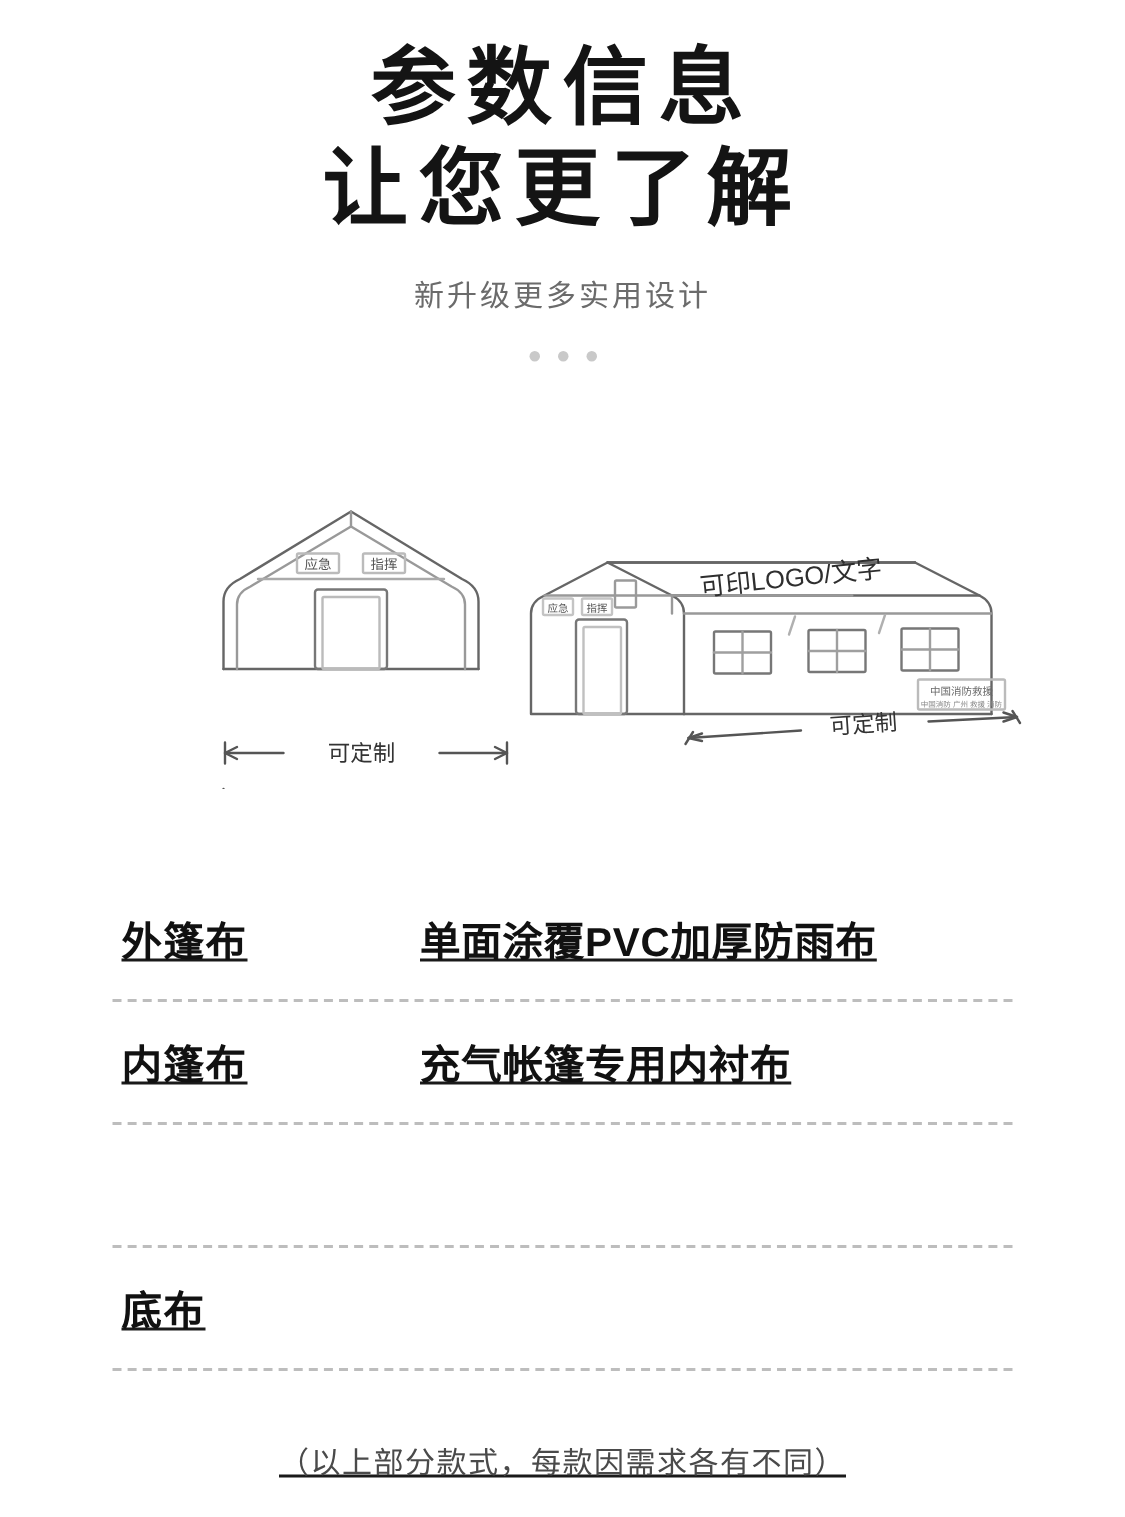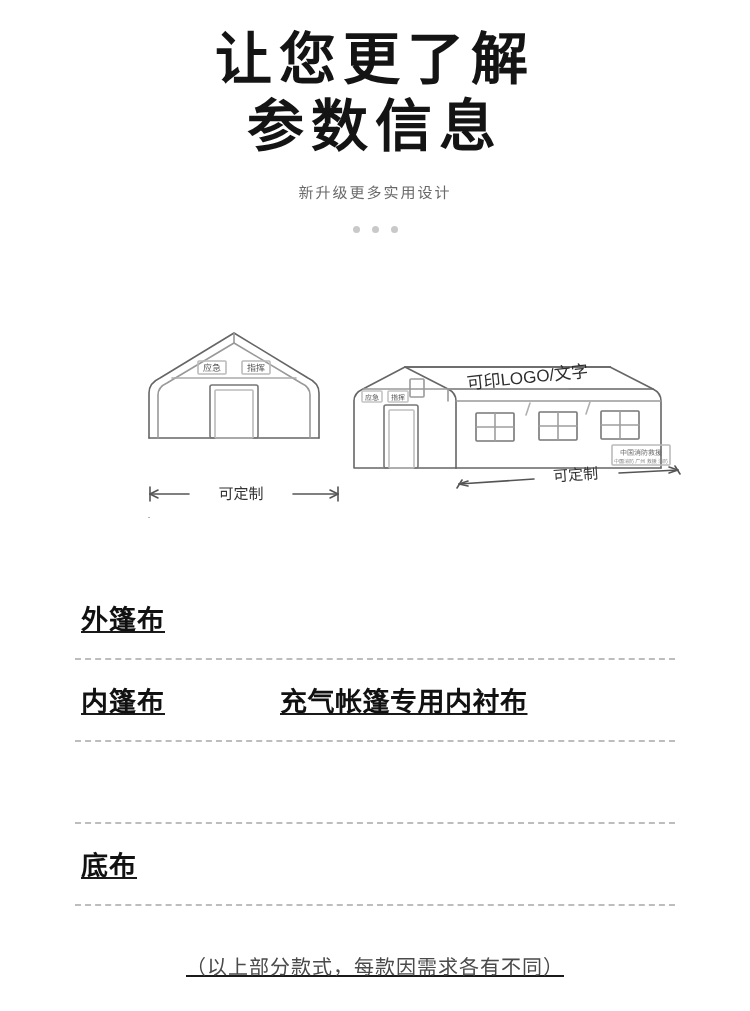--- a/index.html
+++ b/index.html
@@ -23,21 +23,21 @@
   }
   .title-line {
     font-weight: bold;
     font-size: 57px;
     letter-spacing: 7px;
     line-height: 1.18;
     color: #141414;
   }
   .subtitle {
     margin-top: 20px;
-    font-size: 15px;
+    font-size: 20px;
     color: #6b6b6b;
     letter-spacing: 2px;
   }
   .dots {
     margin-top: 24px;
     display: flex;
     justify-content: center;
     gap: 12px;
   }
   .dot {
@@ -95,22 +95,22 @@
     text-align: center;
     font-size: 20px;
     color: #4a4a4a;
     letter-spacing: 1px;
   }
 </style>
 </head>
 <body>
 
 <div class="header">
+  <div class="title-line">参数信息</div>
   <div class="title-line">让您更了解</div>
-  <div class="title-line">参数信息</div>
   <div class="subtitle">新升级更多实用设计</div>
   <div class="dots">
     <span class="dot"></span>
     <span class="dot"></span>
     <span class="dot"></span>
   </div>
 </div>
 
 <div class="illus">
   <svg width="750" height="245" viewBox="0 0 750 245" xmlns="http://www.w3.org/2000/svg">
@@ -200,20 +200,21 @@
       <text x="597" y="190" font-size="5" fill="#8a8a8a">中国消防 广州 救援 消防</text>
       <text x="532" y="207" font-size="15" fill="#333" transform="rotate(-4 532 207)">可定制</text>
     </g>
   </svg>
 </div>
 
 <div class="specs">
 
   <div class="spec-row">
     <div class="spec-key">外篷布</div>
+    <div class="spec-val">单面涂覆PVC加厚防雨布</div>
   </div>
   <div class="dash"></div>
 
   <div class="spec-row">
     <div class="spec-key">内篷布</div>
     <div class="spec-val">充气帐篷专用内衬布</div>
   </div>
   <div class="dash"></div>
 
   <div class="spec-row">

